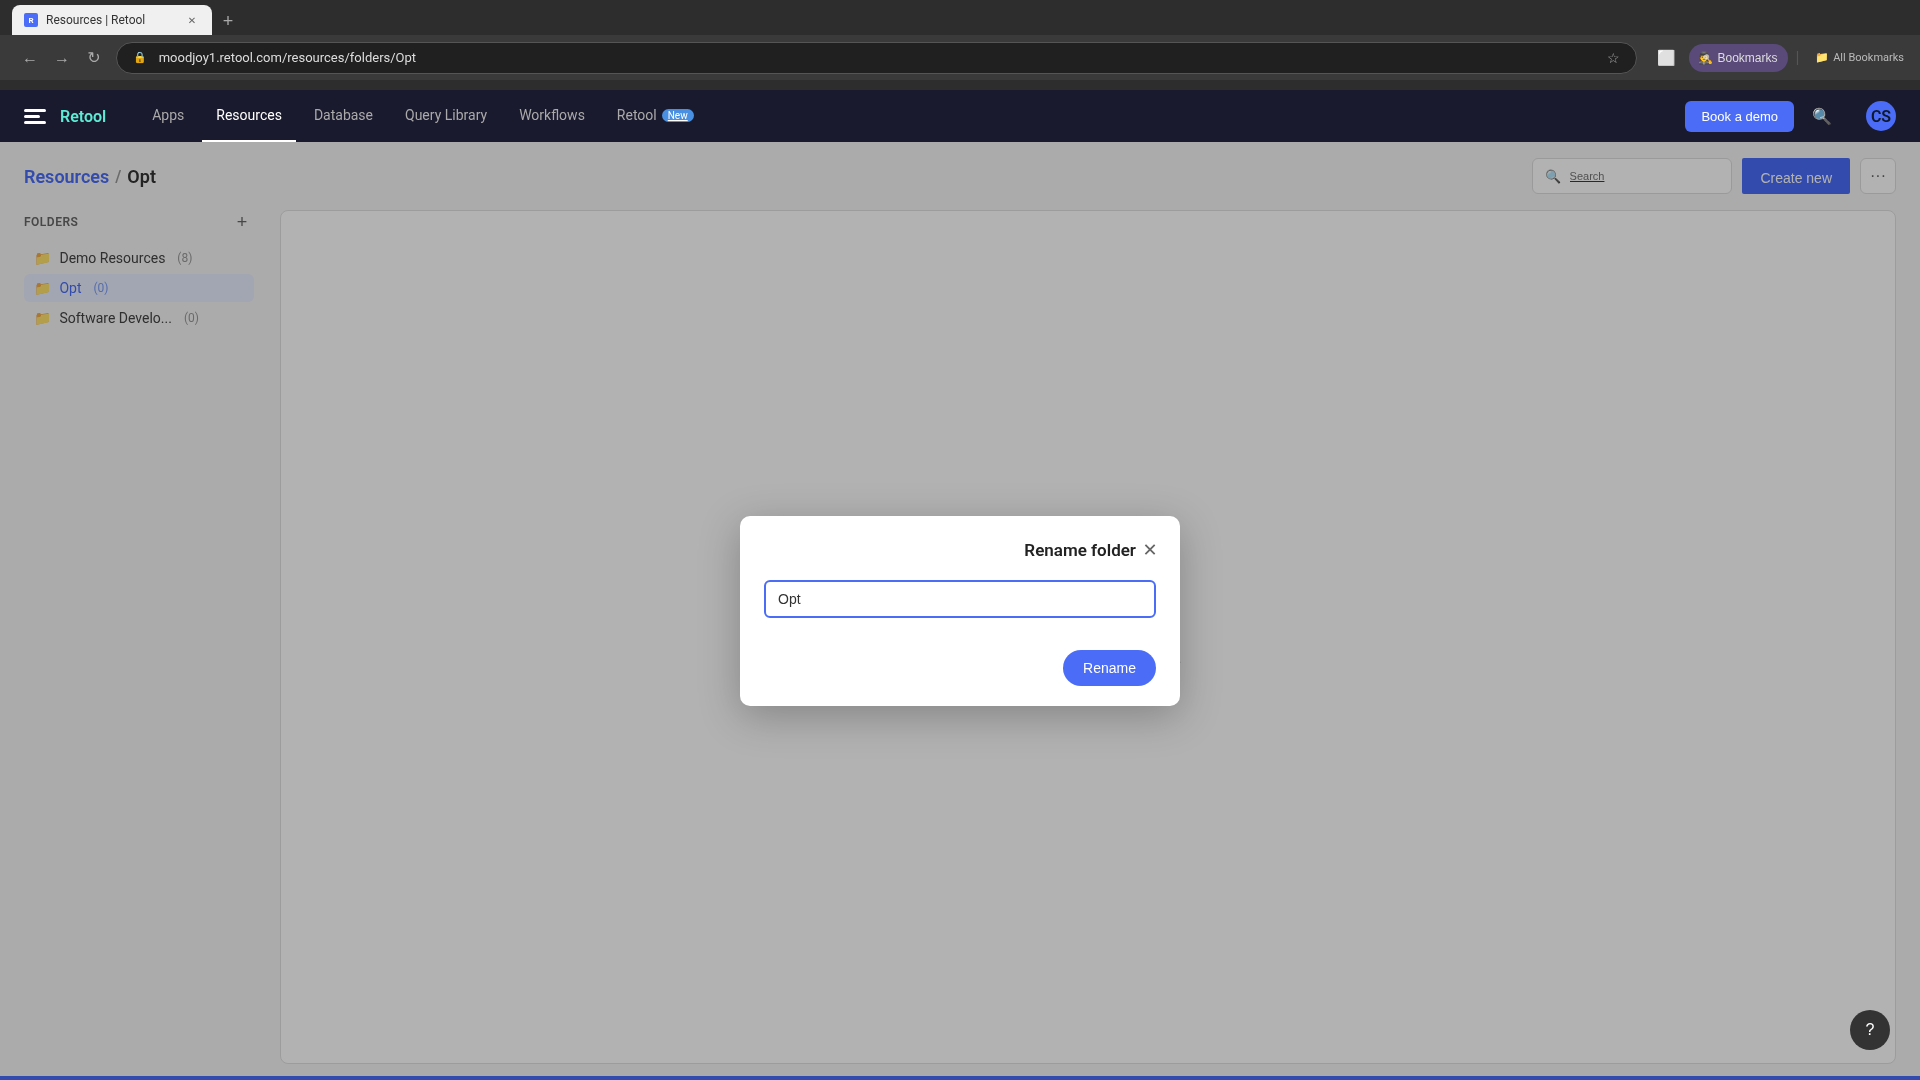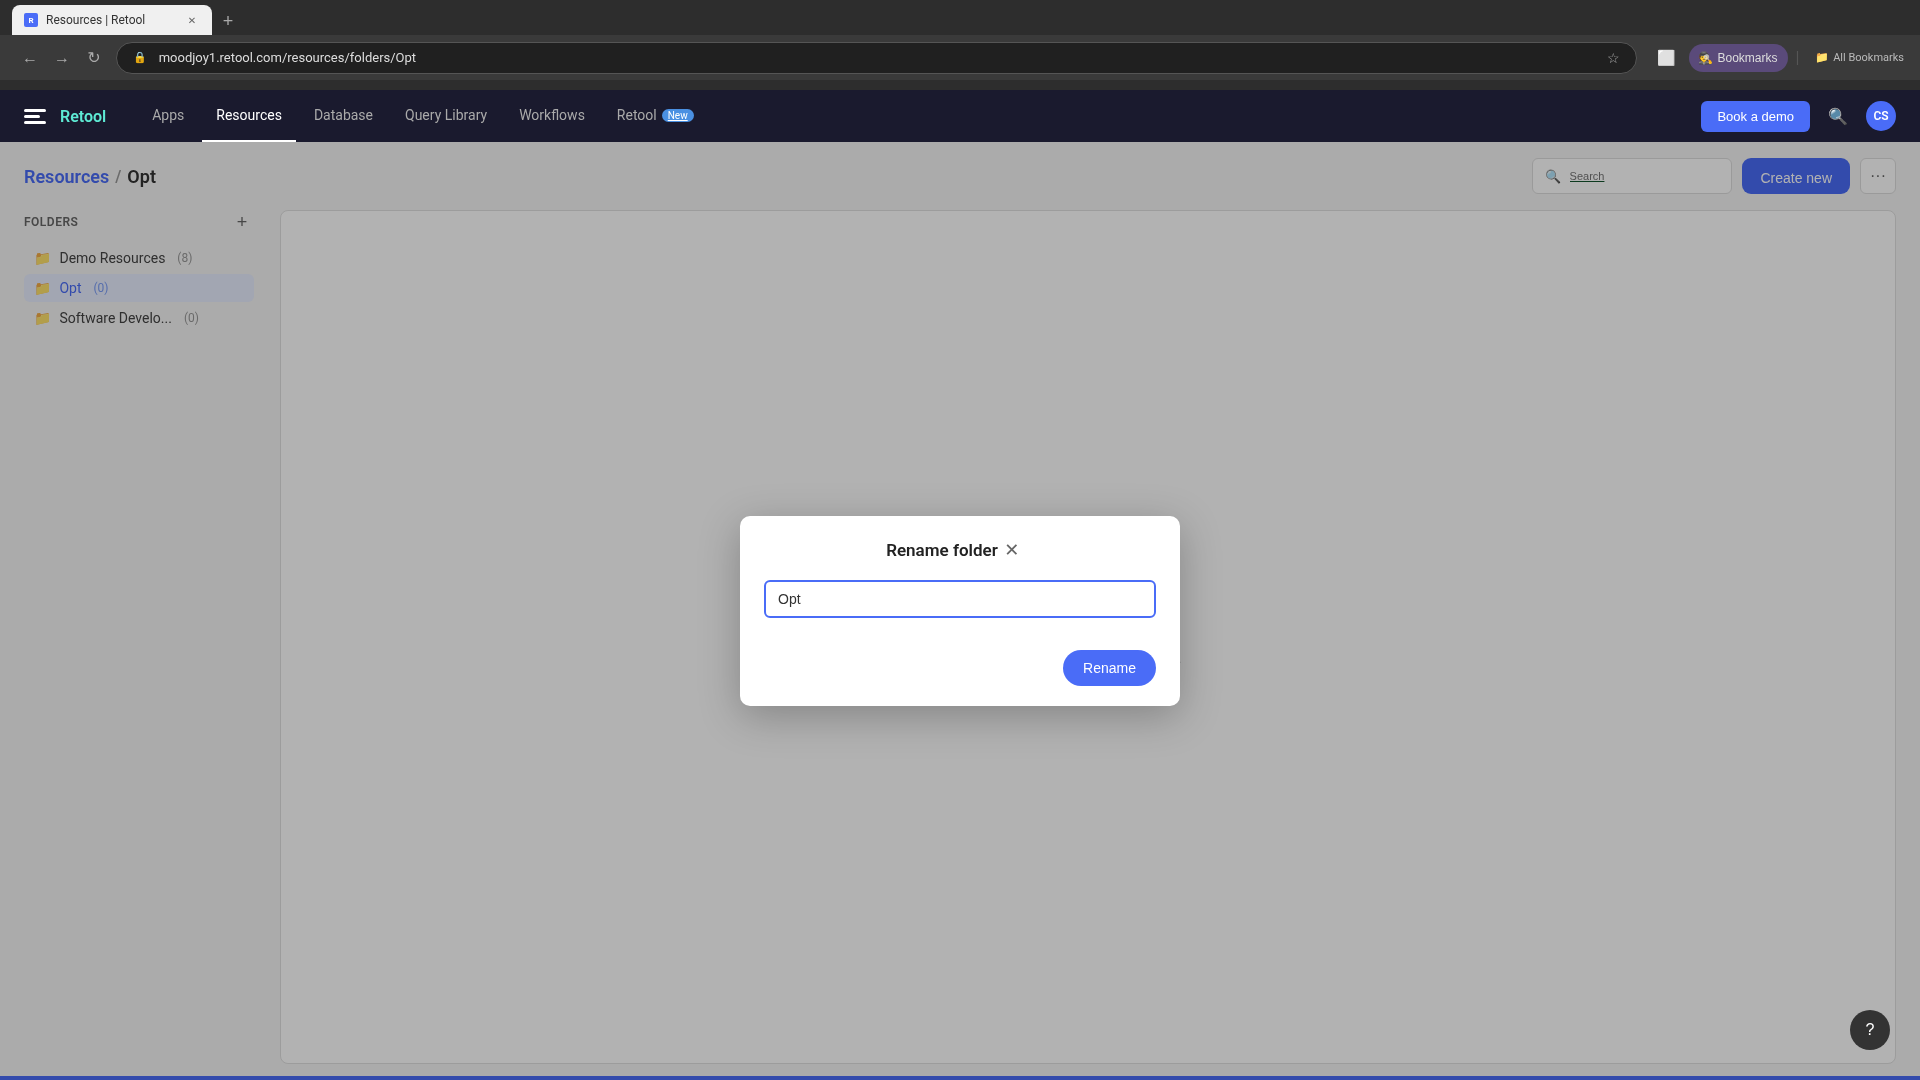--- a/index.html
+++ b/index.html
@@ -261,27 +261,28 @@
       border-radius: 4px;
       display: flex;
       align-items: center;
       justify-content: center;
     }
     .user-avatar {
       width: 30px;
       height: 30px;
       background: #4a6cf7;
       border-radius: 50%;
-      color: #ffffff;
-      font-size: 12px;
+      color: #0f172a;
+      font-size: 16px;
       font-weight: 600;
       display: flex;
       align-items: center;
       justify-content: center;
       cursor: pointer;
+      margin-left: 16px;
     }
 
     
     .main-content {
       flex: 1;
       display: flex;
       flex-direction: column;
       background: #f5f5f5;
       position: relative;
     }
@@ -331,21 +332,21 @@
       font-size: 11px;
       color: #14532d;
       width: 100%;
       background: transparent;
       text-decoration: underline;
     }
     .create-new-btn {
       background: #4a6cf7;
       color: white;
       border: none;
-      border-radius: 9px;
+      border-radius: 2px;
       padding: 12px 18px;
       height: 36px;
       font-size: 14px;
       cursor: pointer;
       font-weight: 500;
     }
     .more-btn {
       width: 36px;
       height: 36px;
       background: white;
@@ -472,22 +473,22 @@
       background: white;
       border-radius: 10px;
       box-shadow: 0 10px 40px rgba(0,0,0,0.25);
       width: 440px;
       padding: 0;
       overflow: hidden;
     }
     .modal-header {
       display: flex;
       align-items: center;
-      justify-content: center;
-      padding: 20px 32px 16px 24px;
+      justify-content: flex-end;
+      padding: 20px 16px 16px 24px;
     }
     .modal-title {
       font-size: 17px;
       font-weight: 600;
       color: #222;
     }
     .modal-close {
       width: 28px;
       height: 28px;
       background: transparent;

